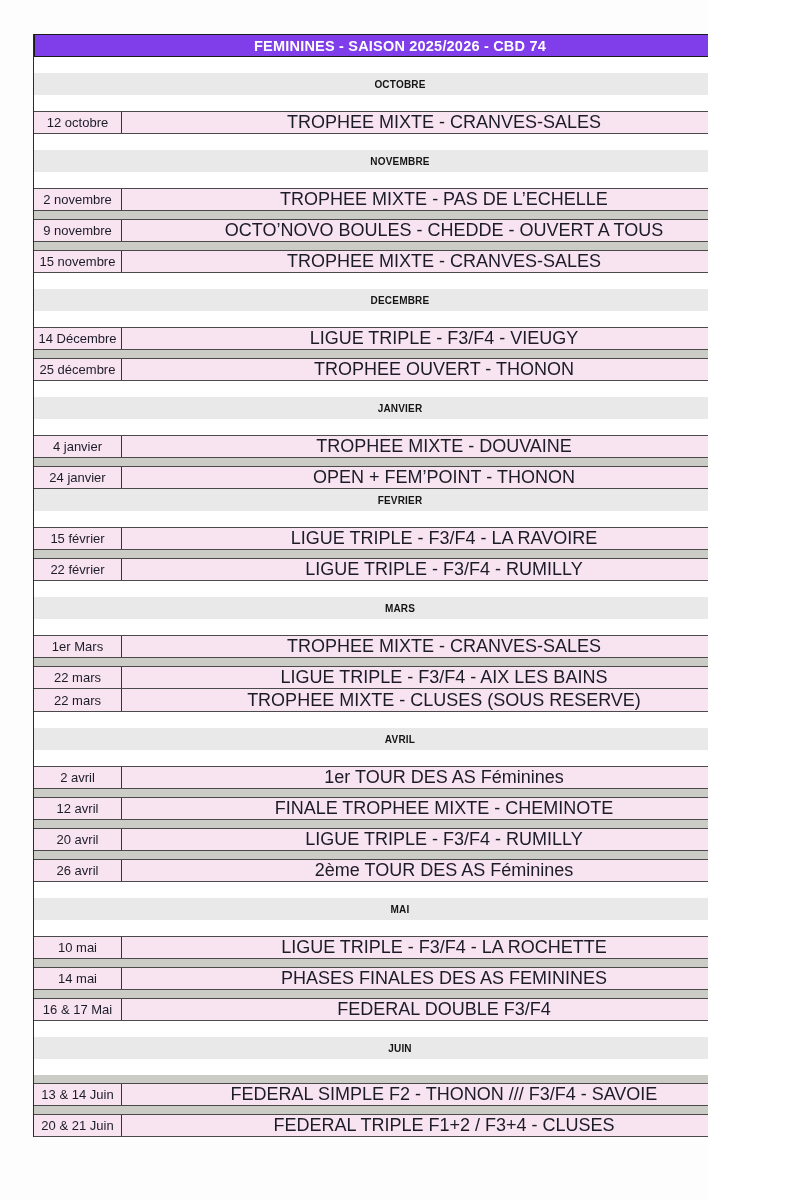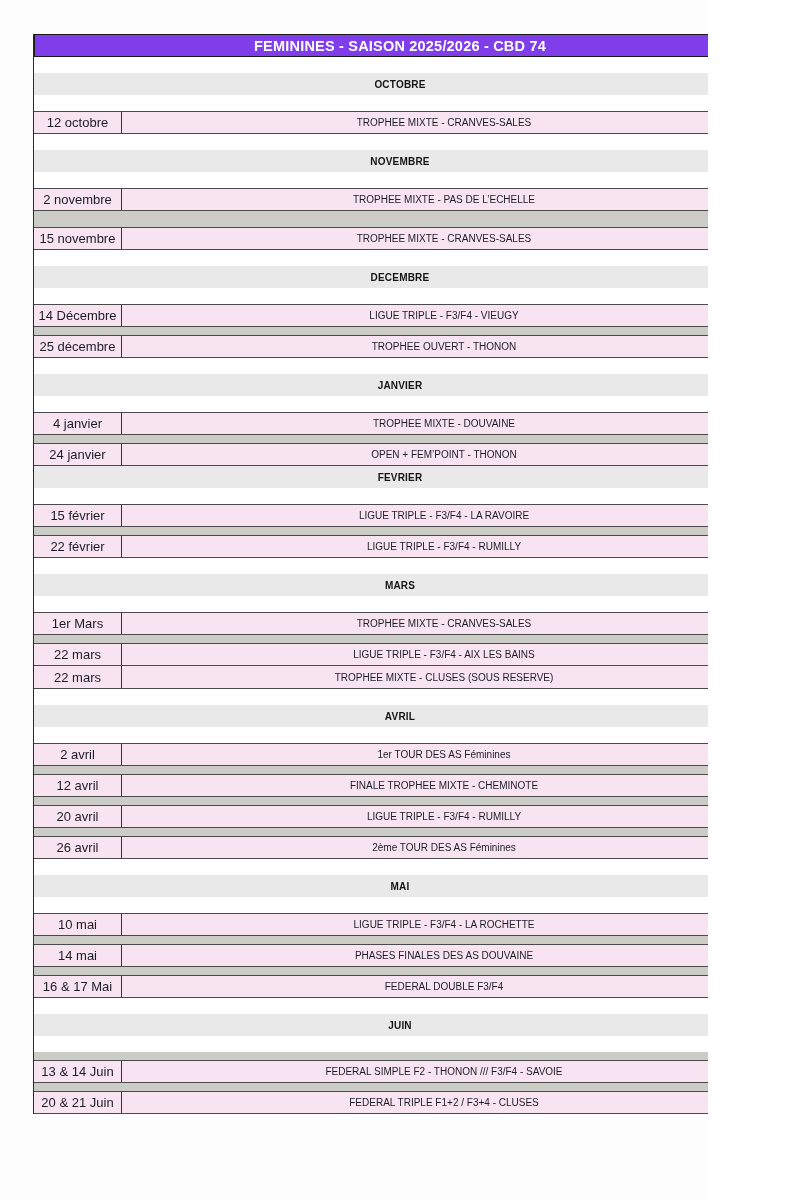--- a/index.html
+++ b/index.html
@@ -51,21 +51,21 @@
   .row-event + .row-event{ border-top:none; }
   .cell-date{
     width:88px; flex:0 0 88px;
     border-right:1.5px solid #333333;
     display:flex; align-items:center; justify-content:center;
     font-size:13px; color:#1c1c28; white-space:nowrap;
   }
   .cell-label{
     flex:1;
     display:flex; align-items:center; justify-content:center;
-    font-size:10px; color:#1c1c28; white-space:nowrap;
+    font-size:18px; color:#1c1c28; white-space:nowrap;
   }
 </style>
 </head>
 <body>
 
 <div class="page">
   <div class="calendar">
     <div class="title-bar">
       <span>FEMININES - SAISON 2025/2026 - CBD 74</span>
     </div>
@@ -82,20 +82,24 @@
         <div class="row-spacer"></div>
         <div class="row-month">
           <div class="">NOVEMBRE</div>
         </div>
         <div class="row-spacer"></div>
         <div class="row-event">
           <div class="cell-date">2 novembre</div>
           <div class="cell-label">TROPHEE MIXTE - PAS DE L’ECHELLE</div>
         </div>
         <div class="row-sep"></div>
+        <div class="row-event">
+          <div class="cell-date">9 novembre</div>
+          <div class="cell-label">OCTO’NOVO BOULES - CHEDDE - OUVERT A TOUS</div>
+        </div>
         <div class="row-sep"></div>
         <div class="row-event">
           <div class="cell-date">15 novembre</div>
           <div class="cell-label">TROPHEE MIXTE - CRANVES-SALES</div>
         </div>
         <div class="row-spacer"></div>
         <div class="row-month">
           <div class="">DECEMBRE</div>
         </div>
         <div class="row-spacer"></div>
@@ -182,21 +186,21 @@
           <div class="">MAI</div>
         </div>
         <div class="row-spacer"></div>
         <div class="row-event">
           <div class="cell-date">10 mai</div>
           <div class="cell-label">LIGUE TRIPLE - F3/F4 - LA ROCHETTE</div>
         </div>
         <div class="row-sep"></div>
         <div class="row-event">
           <div class="cell-date">14 mai</div>
-          <div class="cell-label">PHASES FINALES DES AS DOUVAINE</div>
+          <div class="cell-label">PHASES FINALES DES AS FEMININES</div>
         </div>
         <div class="row-sep"></div>
         <div class="row-event">
           <div class="cell-date">16 &amp; 17 Mai</div>
           <div class="cell-label">FEDERAL DOUBLE F3/F4</div>
         </div>
         <div class="row-spacer"></div>
         <div class="row-month">
           <div class="">JUIN</div>
         </div>

